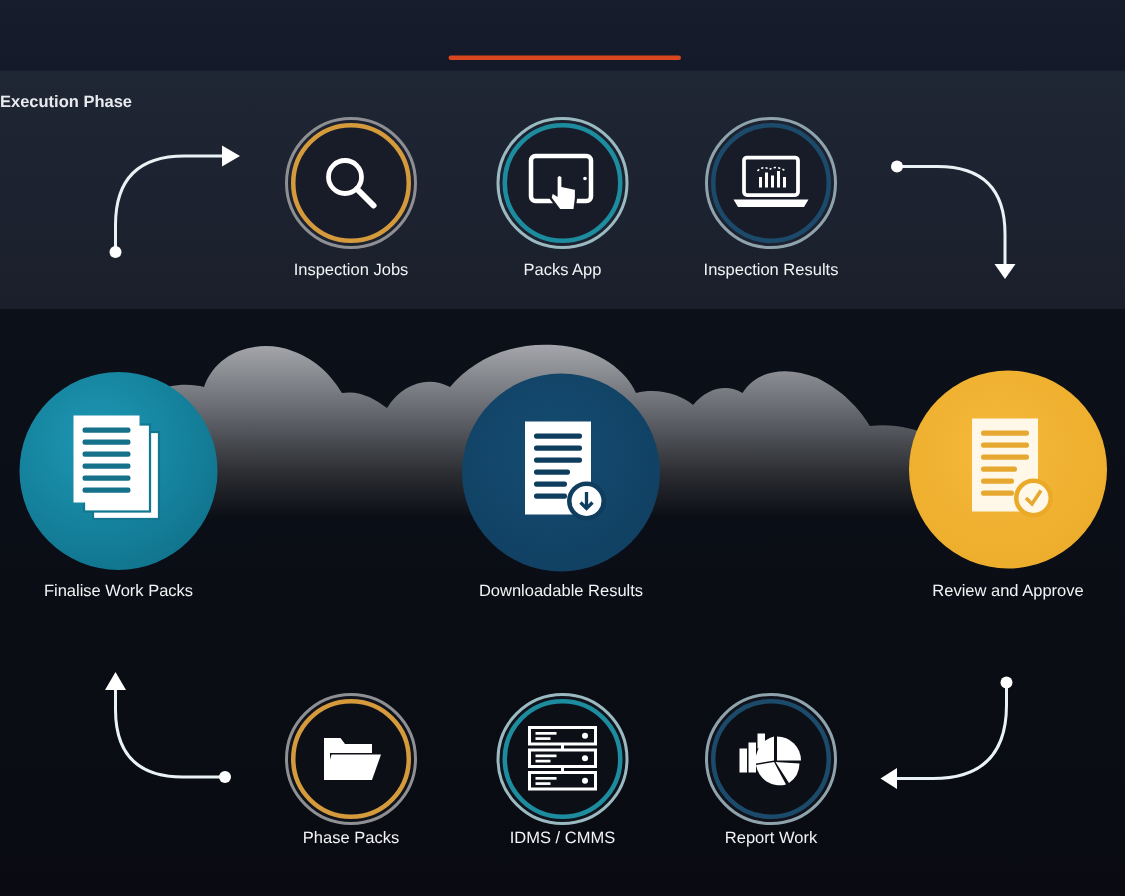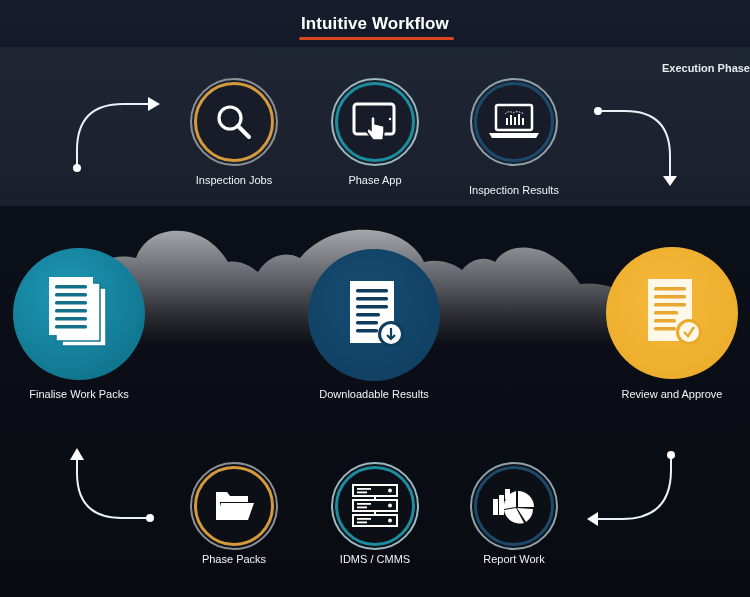--- a/index.html
+++ b/index.html
@@ -18,21 +18,21 @@
   }
   .title-underline {
     position:absolute; left:299px; top:37px; width:155px; height:3px;
     background:#d9471f; border-radius:2px;
   }
   .exec-panel {
     position:absolute; left:0; top:47px; width:750px; height:159px;
     background:linear-gradient(#1f2634,#1a1f2b);
   }
   .phase-label {
-    position:absolute; left:0; width:750px; top:62px; text-align:right;
+    position:absolute; left:0; width:750px; top:62px; text-align:left;
     font-size:11px; font-weight:bold; color:#e8eaee;
   }
   .lower {
     position:absolute; left:0; top:206px; width:750px; height:391px;
     background:linear-gradient(#0c1019,#090b11);
   }
   .clouds { position:absolute; left:0; top:220px; }
   .node { position:absolute; }
   .ring {
     position:absolute; border-radius:50%; box-sizing:border-box;
@@ -41,21 +41,20 @@
   .label {
     position:absolute; width:200px; text-align:center;
     font-size:11px; font-weight:normal; color:#f2f3f5;
   }
   .arrows { position:absolute; left:0; top:0; }
 </style>
 </head>
 <body>
 
 <div class="header">
-  <div class="title">Intuitive Workflow</div>
   <div class="title-underline"></div>
 </div>
 
 <div class="exec-panel"></div>
 <div class="phase-label">Execution Phase</div>
 
 <div class="lower"></div>
 
 <svg class="clouds" width="750" height="140" viewBox="0 220 750 140">
   <defs>
@@ -124,39 +123,39 @@
 <div class="node">
   <div class="ring" style="left:331px;top:78px;width:88px;height:88px;border:2px solid #9ab9c0;background:#1c2230;">
     <div class="ring" style="position:relative;width:80px;height:80px;border:3px solid #1c8c9e;background:#171c28;">
       <svg width="48" height="44" viewBox="0 0 48 44">
         <rect x="3" y="4" width="40" height="30" rx="3" fill="none" stroke="#fff" stroke-width="3"></rect>
         <circle cx="39" cy="19" r="1.2" fill="#fff"></circle>
         <path d="M20 18 L20 30 L17 28 L16 32 L22 40 L32 40 L33 32 L33 26 L24 24 L24 18 Q22 15 20 18 Z" fill="#fff" stroke="#171c28" stroke-width="1.5"></path>
       </svg>
     </div>
   </div>
-  <div class="label" style="left:275px;top:174px;">Phase App</div>
+  <div class="label" style="left:275px;top:174px;">Packs App</div>
 </div>
 
 <div class="node">
   <div class="ring" style="left:470px;top:78px;width:88px;height:88px;border:2px solid #8fa3ad;background:#1c2230;">
     <div class="ring" style="position:relative;width:80px;height:80px;border:3px solid #1c4a6a;background:#171c28;">
       <svg width="54" height="40" viewBox="0 0 54 40">
         <rect x="9" y="3" width="36" height="25" rx="2" fill="none" stroke="#fff" stroke-width="2.5"></rect>
         <path d="M2 31 L52 31 L49 36 L5 36 Z" fill="#fff"></path>
         <rect x="19" y="16" width="2" height="7" fill="#fff"></rect>
         <rect x="23" y="13" width="2" height="10" fill="#fff"></rect>
         <rect x="27" y="15" width="2" height="8" fill="#fff"></rect>
         <rect x="31" y="12" width="2" height="11" fill="#fff"></rect>
         <rect x="35" y="16" width="2" height="7" fill="#fff"></rect>
         <path d="M18 12 Q22 8 26 11 Q30 8 37 12" fill="none" stroke="#fff" stroke-width="1" stroke-dasharray="1.5 1.5"></path>
       </svg>
     </div>
   </div>
-  <div class="label" style="left:414px;top:174px;margin-top:10px;">Inspection Results</div>
+  <div class="label" style="left:414px;top:174px;">Inspection Results</div>
 </div>
 
 <div class="node">
   <div class="ring" style="left:13px;top:248px;width:132px;height:132px;background:radial-gradient(circle at 40% 35%,#1d98b5,#127892 70%,#0e6a84);">
     <svg width="70" height="80" viewBox="0 0 70 80">
       <rect x="18" y="14" width="44" height="58" fill="#fff" stroke="#127892" stroke-width="1.5"></rect>
       <rect x="12" y="9" width="44" height="58" fill="#fff" stroke="#127892" stroke-width="1.5"></rect>
       <rect x="5" y="3" width="44" height="58" fill="#fff"></rect>
       <g fill="#15708a">
         <rect x="11" y="11" width="32" height="3.5" rx="1.5"></rect>

